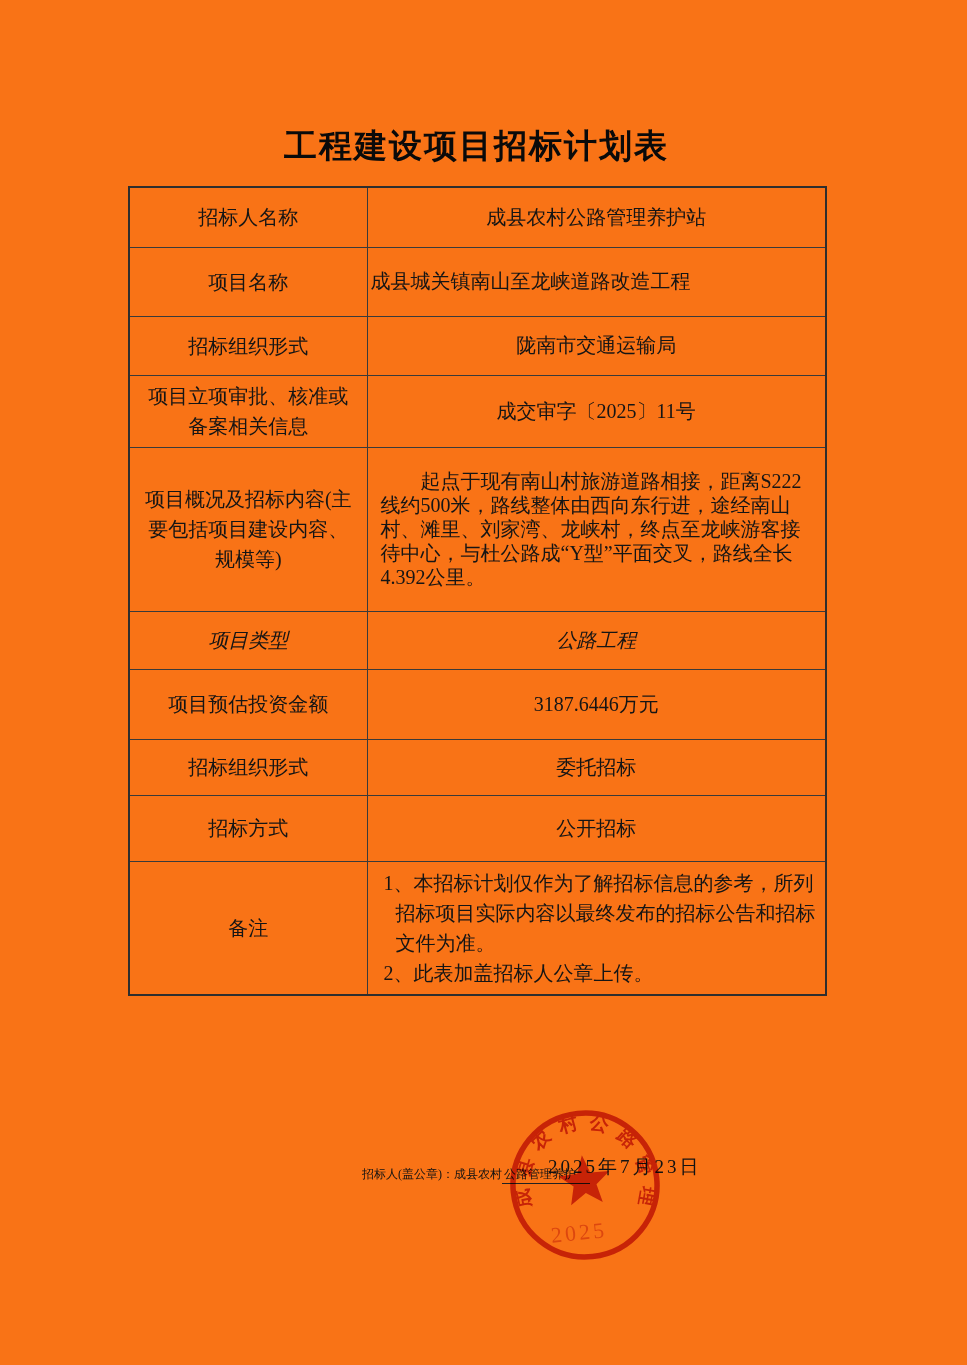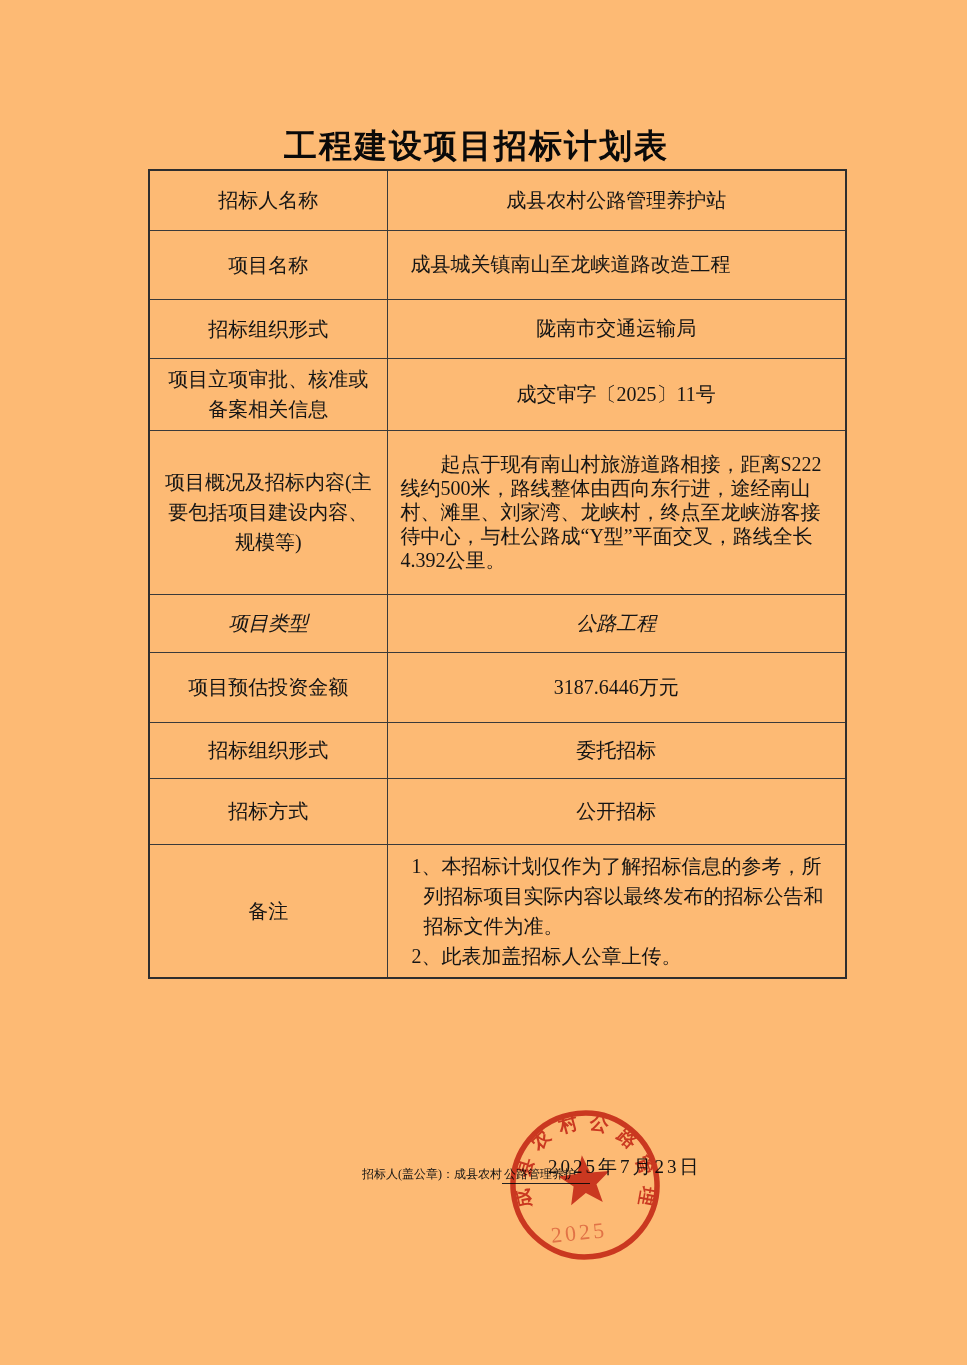--- a/index.html
+++ b/index.html
@@ -1,66 +1,65 @@
 <!DOCTYPE html>
 <html><head>
 <meta charset="utf-8">
 <style>
   html,body{margin:0;padding:0;background:#ffffff;}
   .page{
     position:relative;
     width:967px;height:1365px;
-    background:#fdba74;
+    background:#f97316;
     font-family:"Liberation Serif","DejaVu Serif",serif;
     color:#111;
     overflow:hidden;
   }
   .doc-title{
     position:absolute;
     left:128px;top:124px;width:697px;
     text-align:center;
     font-family:"Liberation Sans","DejaVu Sans",sans-serif;
     font-size:33px;
     font-weight:900;
     letter-spacing:2px;
     color:#0a0a0a;
   }
   table.plan{
     position:absolute;
-    left:128px;top:169px;
+    left:128px;top:186px;
     width:697px;
     border-collapse:collapse;
     table-layout:fixed;
     border:2px solid #2e2e2e;
-    margin-left:20px;
   }
   table.plan td{
     border:1.5px solid #3a3a3a;
     font-size:20px;
     color:#151515;
     padding:4px 10px;
     vertical-align:middle;
   }
   td.lbl{
     text-align:center;
     line-height:30px;
     padding:4px 9px;
   }
   td.val{ text-align:center; }
-  td.val.left{ text-align:left; padding-left:23px; }
+  td.val.left{ text-align:left; padding-left:3px; }
   td.val.para{
     text-align:left;
     text-indent:2em;
     line-height:24px;
     padding:6px 8px 6px 13px;
   }
   td.val.remark{
     text-align:left;
     line-height:30px;
-    padding:6px 6px 6px 24px;
+    padding:6px 6px 6px 16px;
     vertical-align:middle;
   }
   td.val.low{ padding-top:24px; }
   .remark-line{
     padding-left:0.6em;
     text-indent:-0.6em;
   }
   
   tr.r1{height:60px;}  tr.r2{height:69px;}  tr.r3{height:59px;}
   tr.r4{height:72px;}  tr.r5{height:164px;} tr.r6{height:58px;font-style:italic;}

